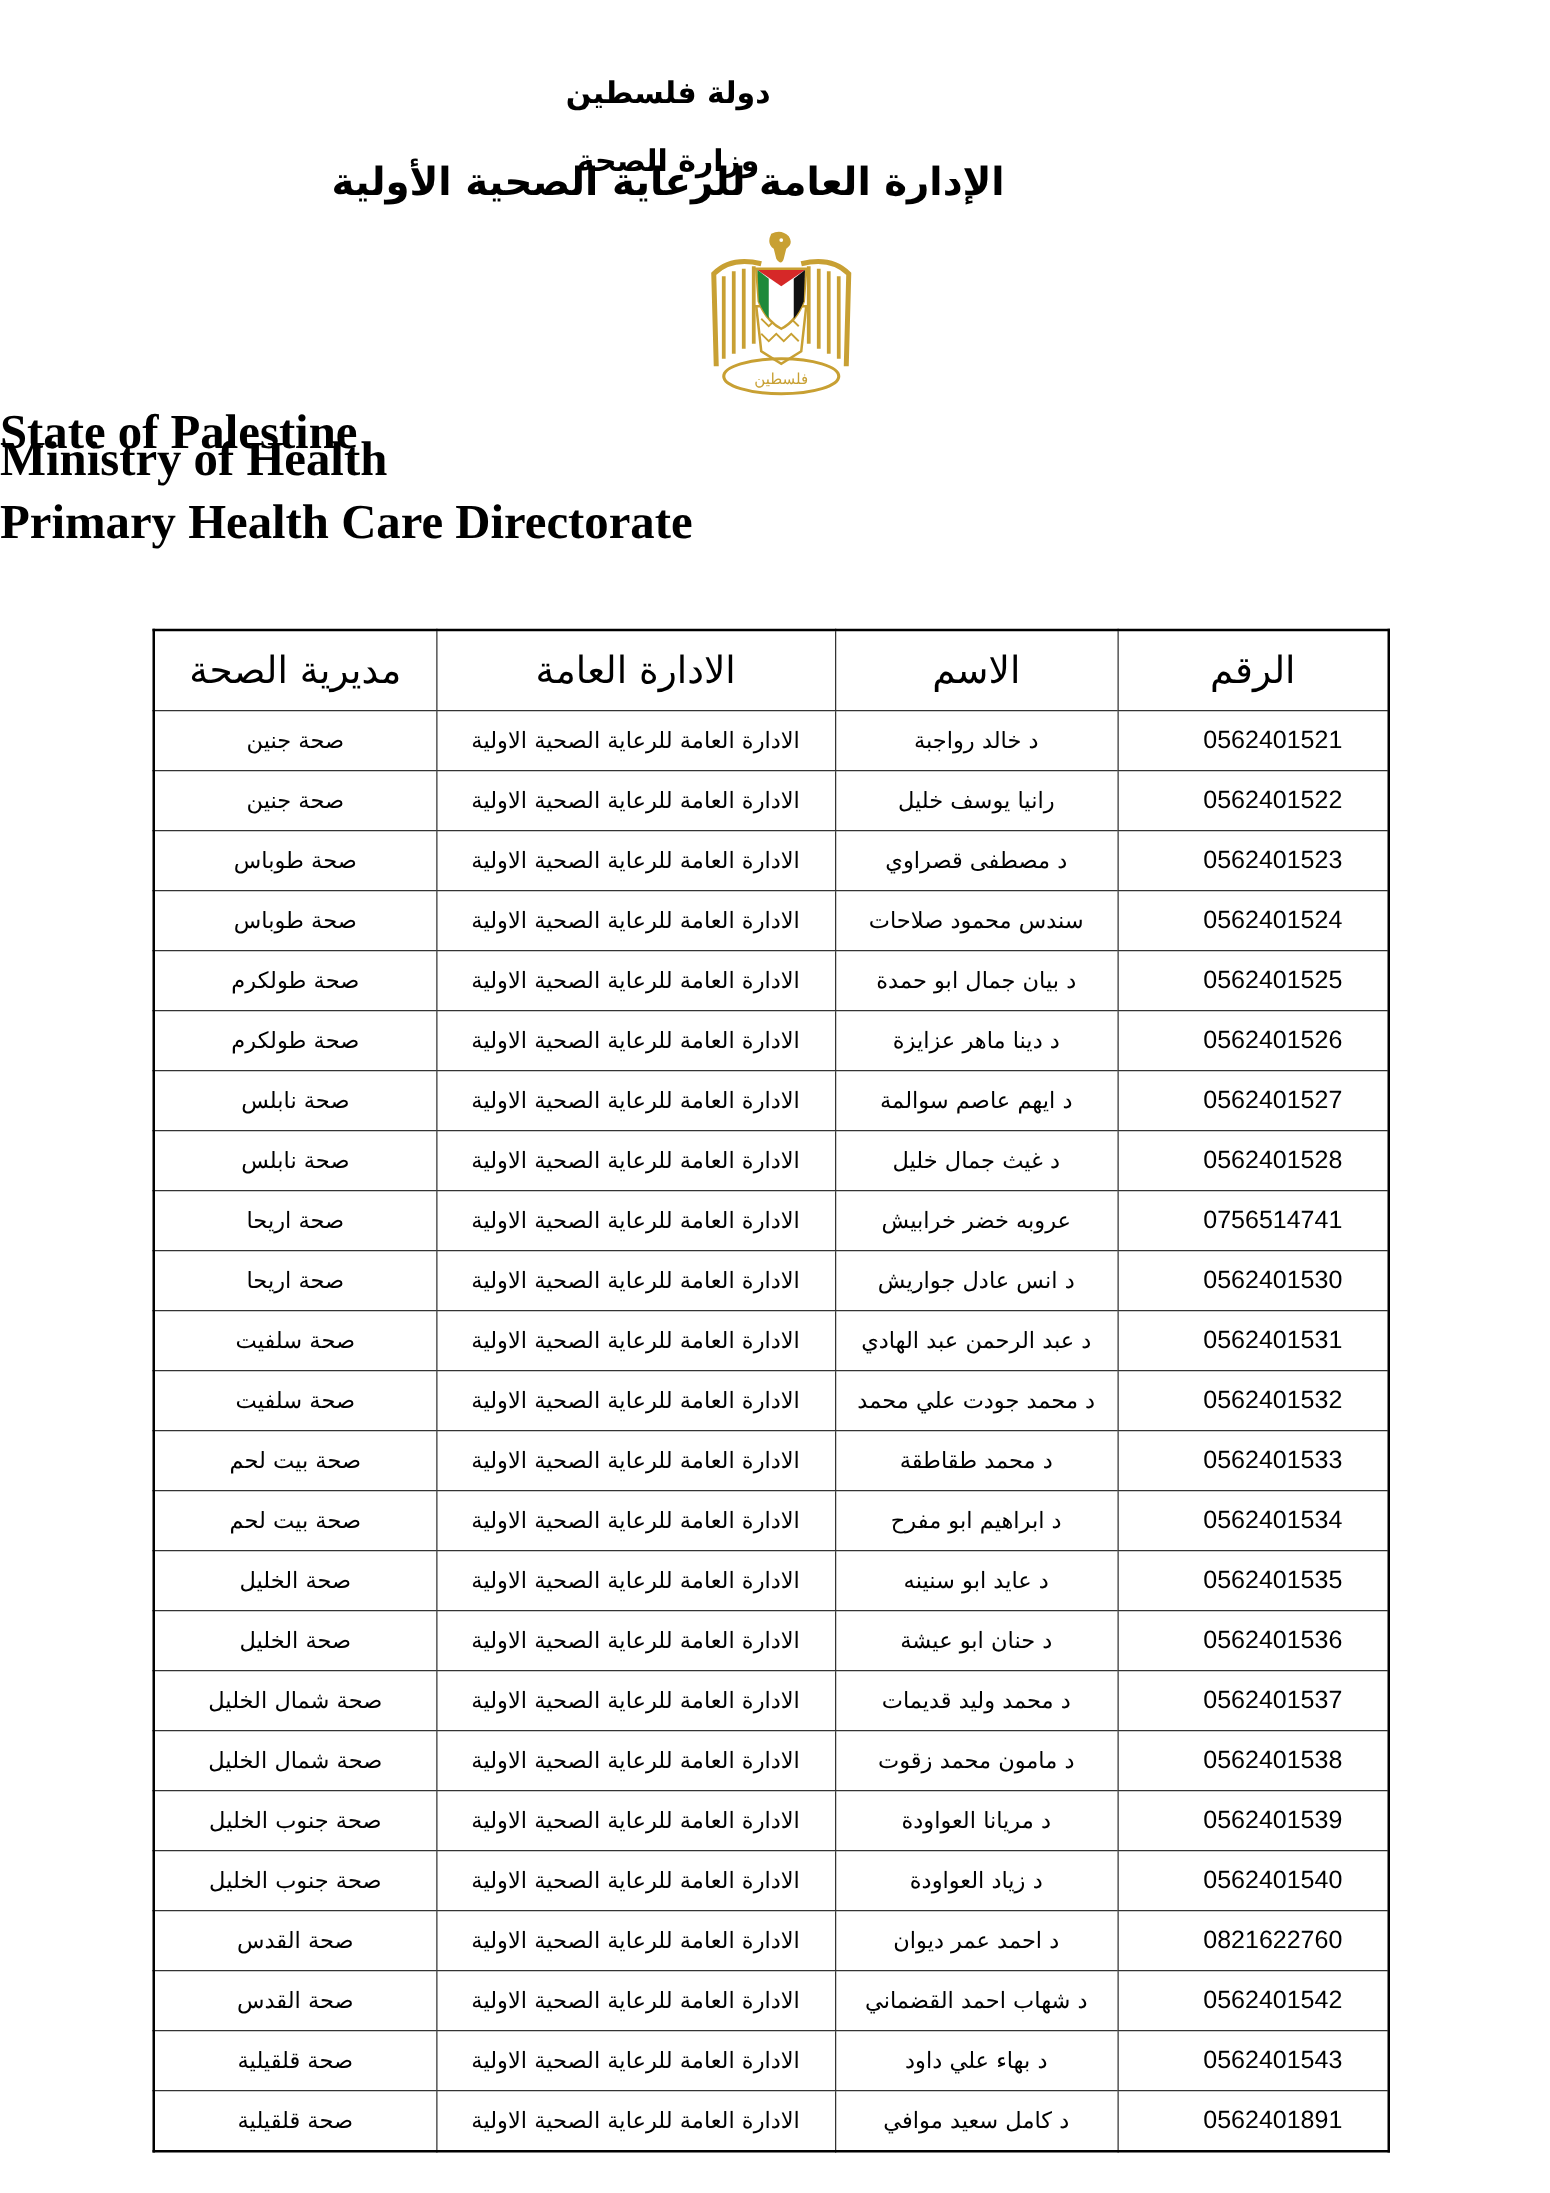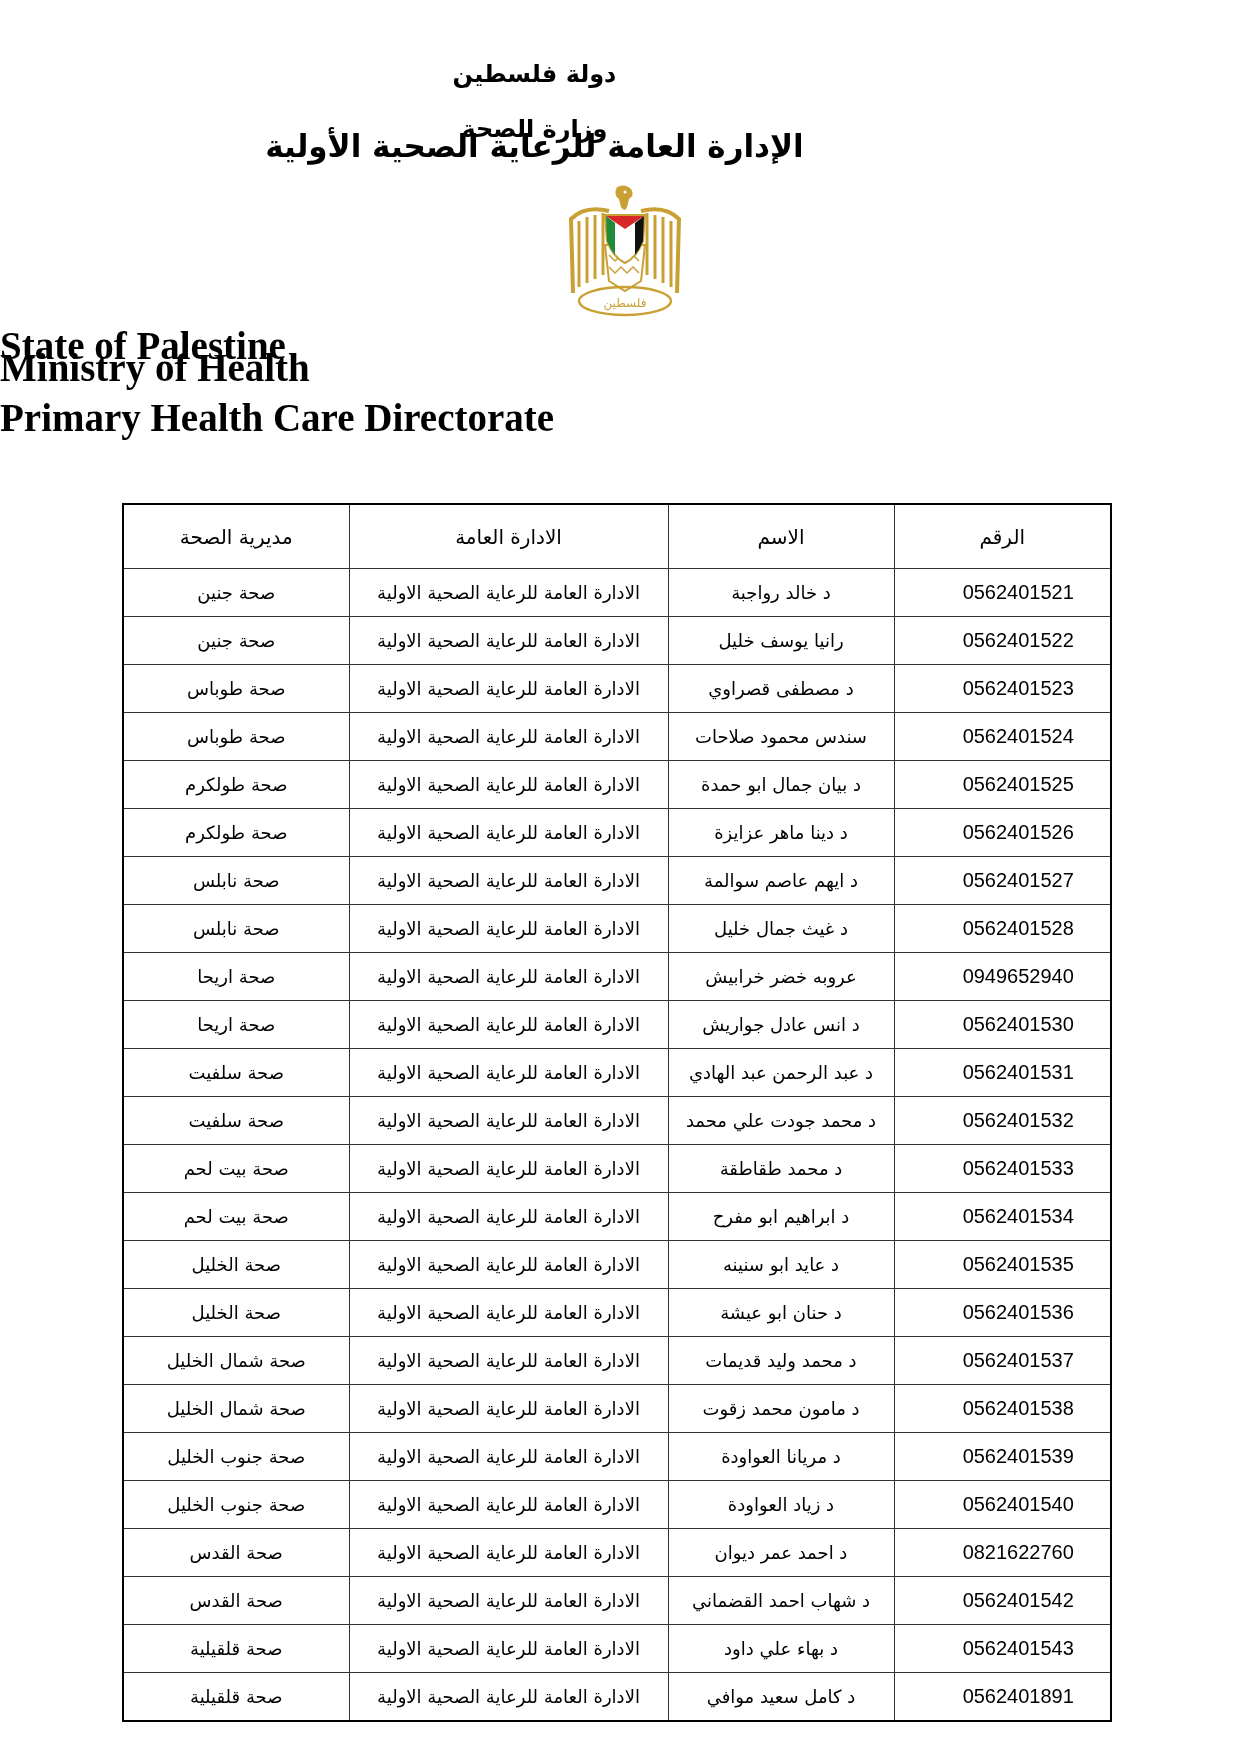--- a/index.html
+++ b/index.html
@@ -8,21 +8,21 @@
     .ar-head.l1 { top: 60px; font-size: 24px; }
     .ar-head.l2 { top: 95px; font-size: 24px; margin-top: 20px; }
     .ar-head.l3 { top: 128px; font-size: 31px; }
     .emblem { position: absolute; left: 565px; top: 183px; width: 120px; height: 140px; }
     .en-head { position: absolute; left: 0; width: 1240px; text-align: left; font-family: "Liberation Serif", serif; font-weight: bold; font-size: 39px; line-height: 36px; }
     .en-head.l1 { top: 328px; }
     .en-head.l2 { top: 350px; }
     .en-head.l3 { top: 400px; }
     table.roster { position: absolute; left: 122px; top: 503px; width: 988px; border-collapse: collapse; direction: rtl; border: 2px solid #000; table-layout: fixed; }
     table.roster th, table.roster td { border: 1px solid #333; text-align: center; vertical-align: middle; padding: 0; }
-    table.roster th { height: 63px; font-weight: normal; font-size: 20px; font-family: "DejaVu Sans", sans-serif; }
+    table.roster th { height: 63px; font-weight: normal; font-size: 30px; font-family: "DejaVu Sans", sans-serif; }
     table.roster td { height: 47px; font-size: 18px; font-family: "DejaVu Sans", sans-serif; }
     table.roster td.num { font-family: "Liberation Sans", sans-serif; font-size: 20px; direction: ltr; padding-left: 32px; }
     col.c-num { width: 217px; }
     col.c-name { width: 226px; }
     col.c-dept { width: 319px; }
     col.c-dir { width: 226px; }
   </style>
 </head>
 <body>
 
@@ -124,21 +124,21 @@
         <td>الادارة العامة للرعاية الصحية الاولية</td>
         <td>صحة نابلس</td>
       </tr>
     <tr>
         <td class="num">0562401528</td>
         <td>د غيث جمال خليل</td>
         <td>الادارة العامة للرعاية الصحية الاولية</td>
         <td>صحة نابلس</td>
       </tr>
     <tr>
-        <td class="num">0949652940</td>
+        <td class="num">0756514741</td>
         <td>عروبه خضر خرابيش</td>
         <td>الادارة العامة للرعاية الصحية الاولية</td>
         <td>صحة اريحا</td>
       </tr>
     <tr>
         <td class="num">0562401530</td>
         <td>د انس عادل جواريش</td>
         <td>الادارة العامة للرعاية الصحية الاولية</td>
         <td>صحة اريحا</td>
       </tr>

